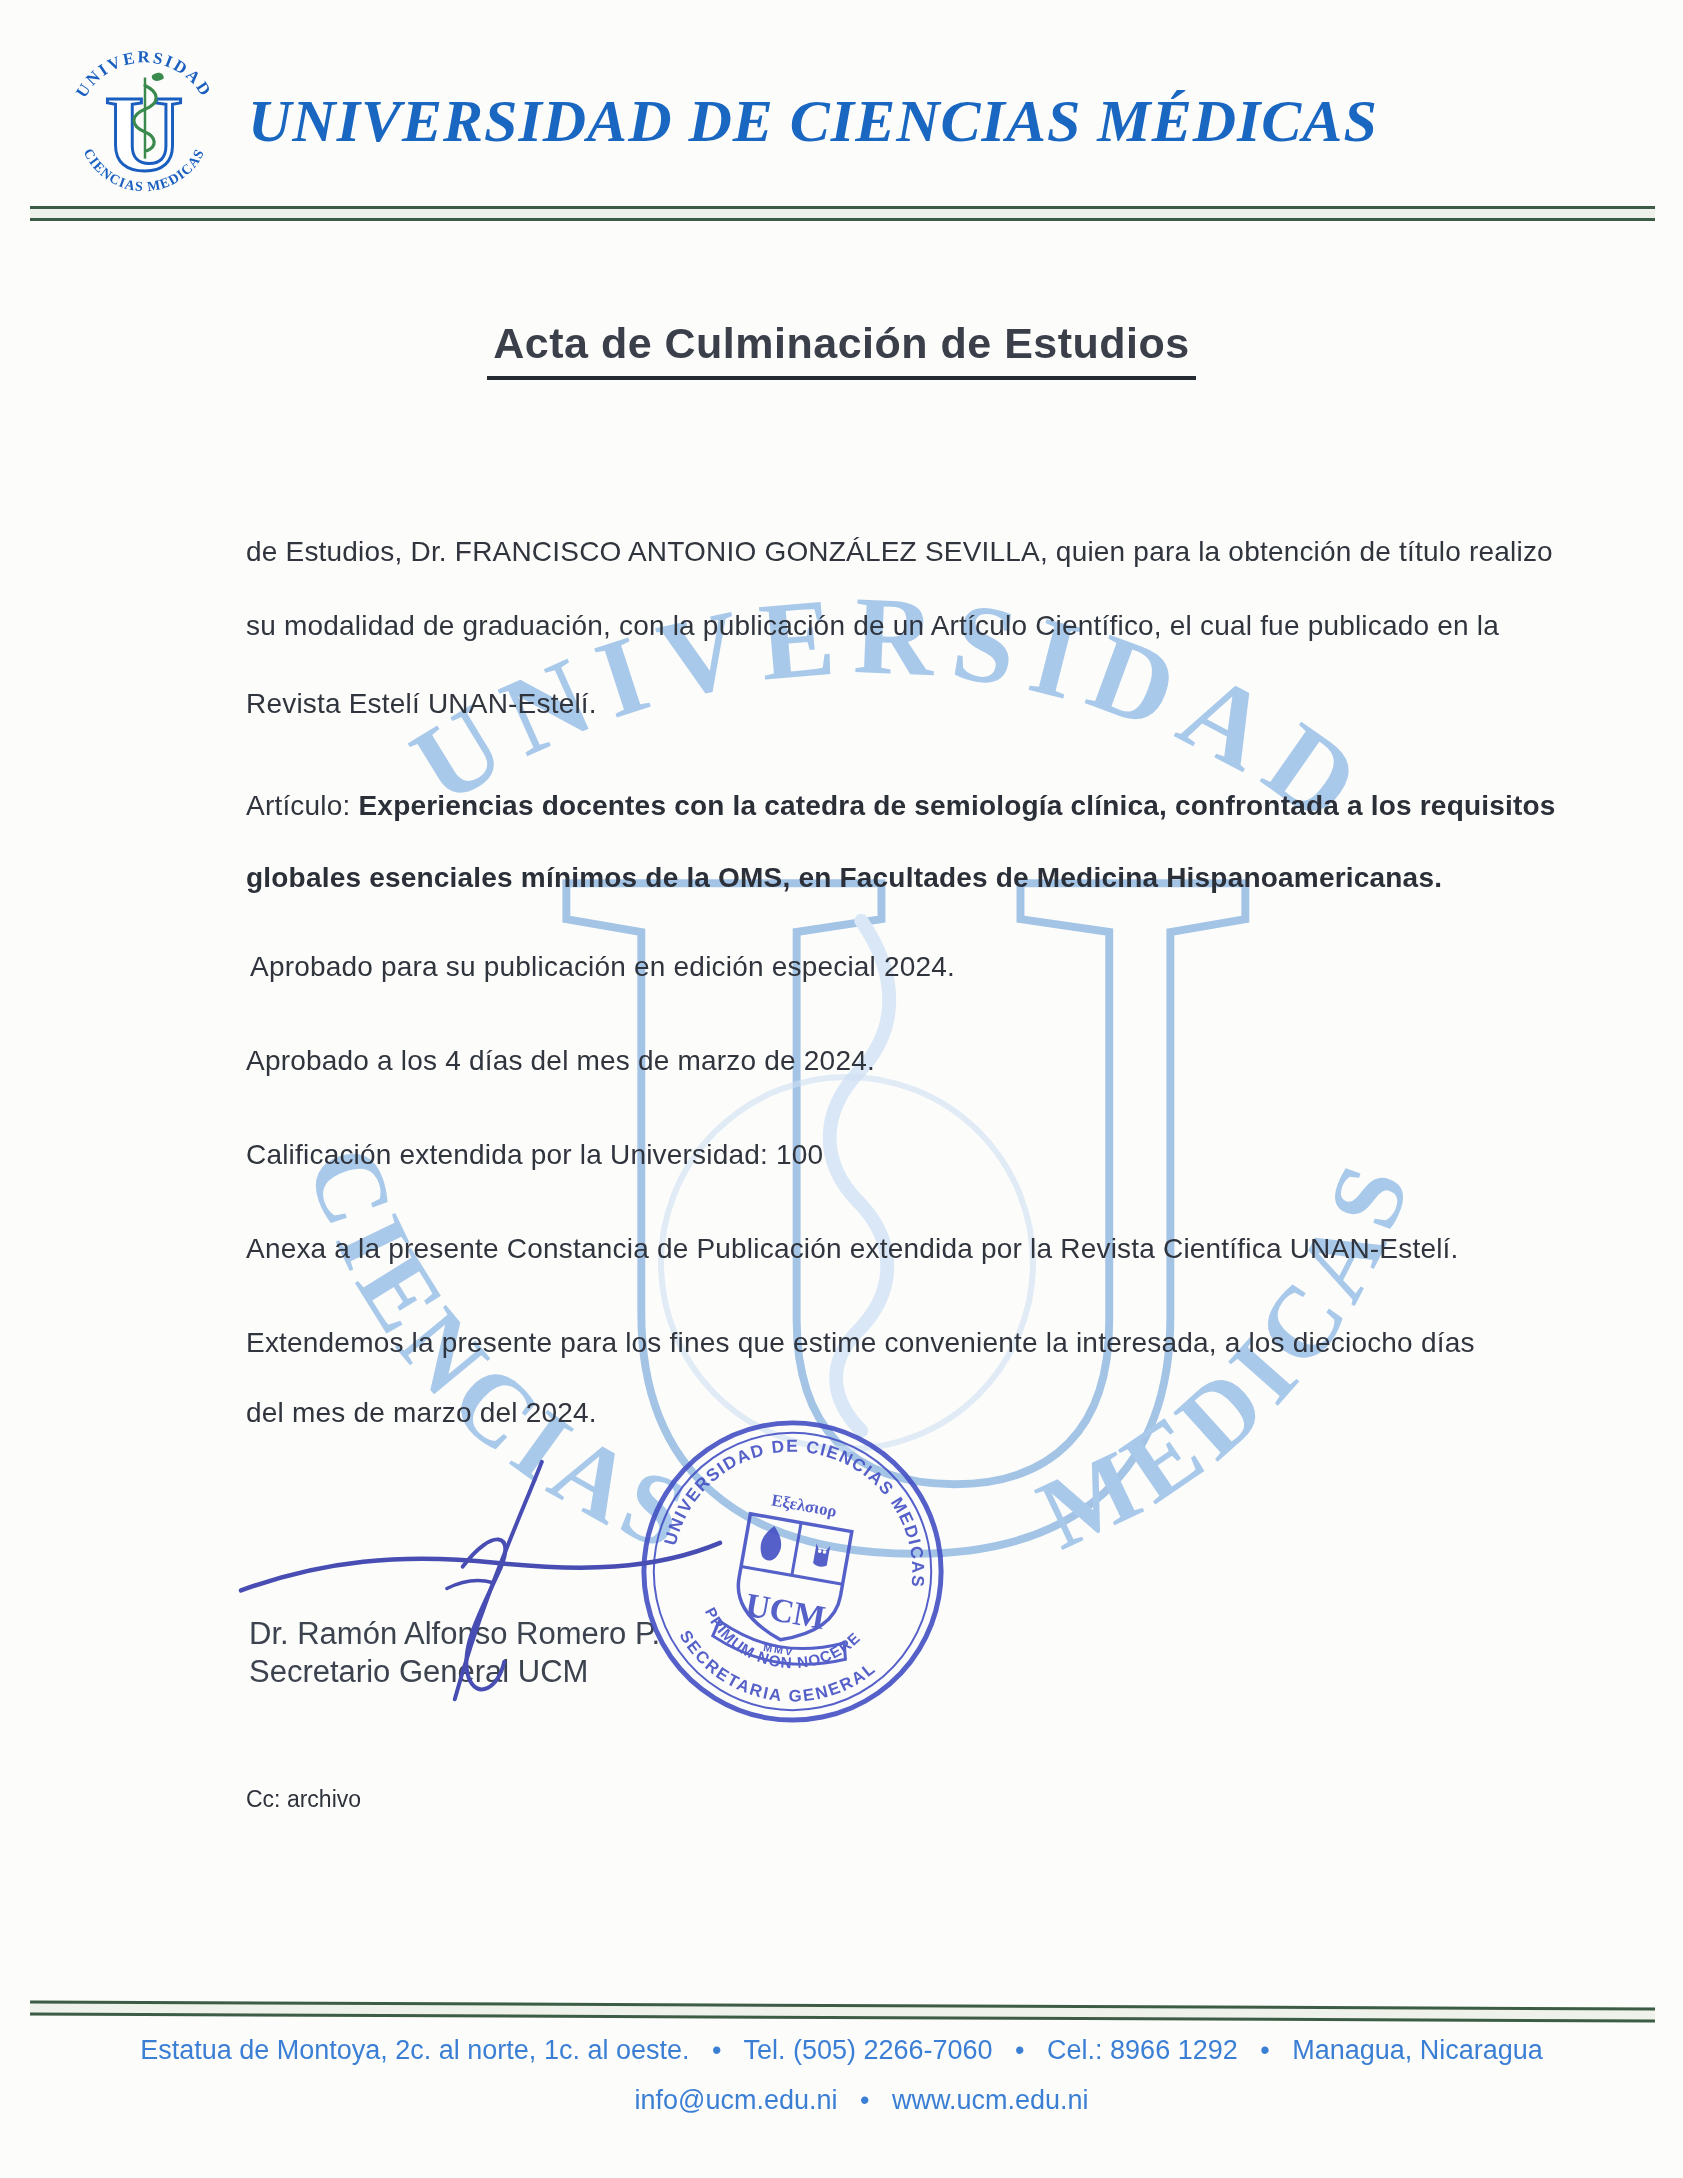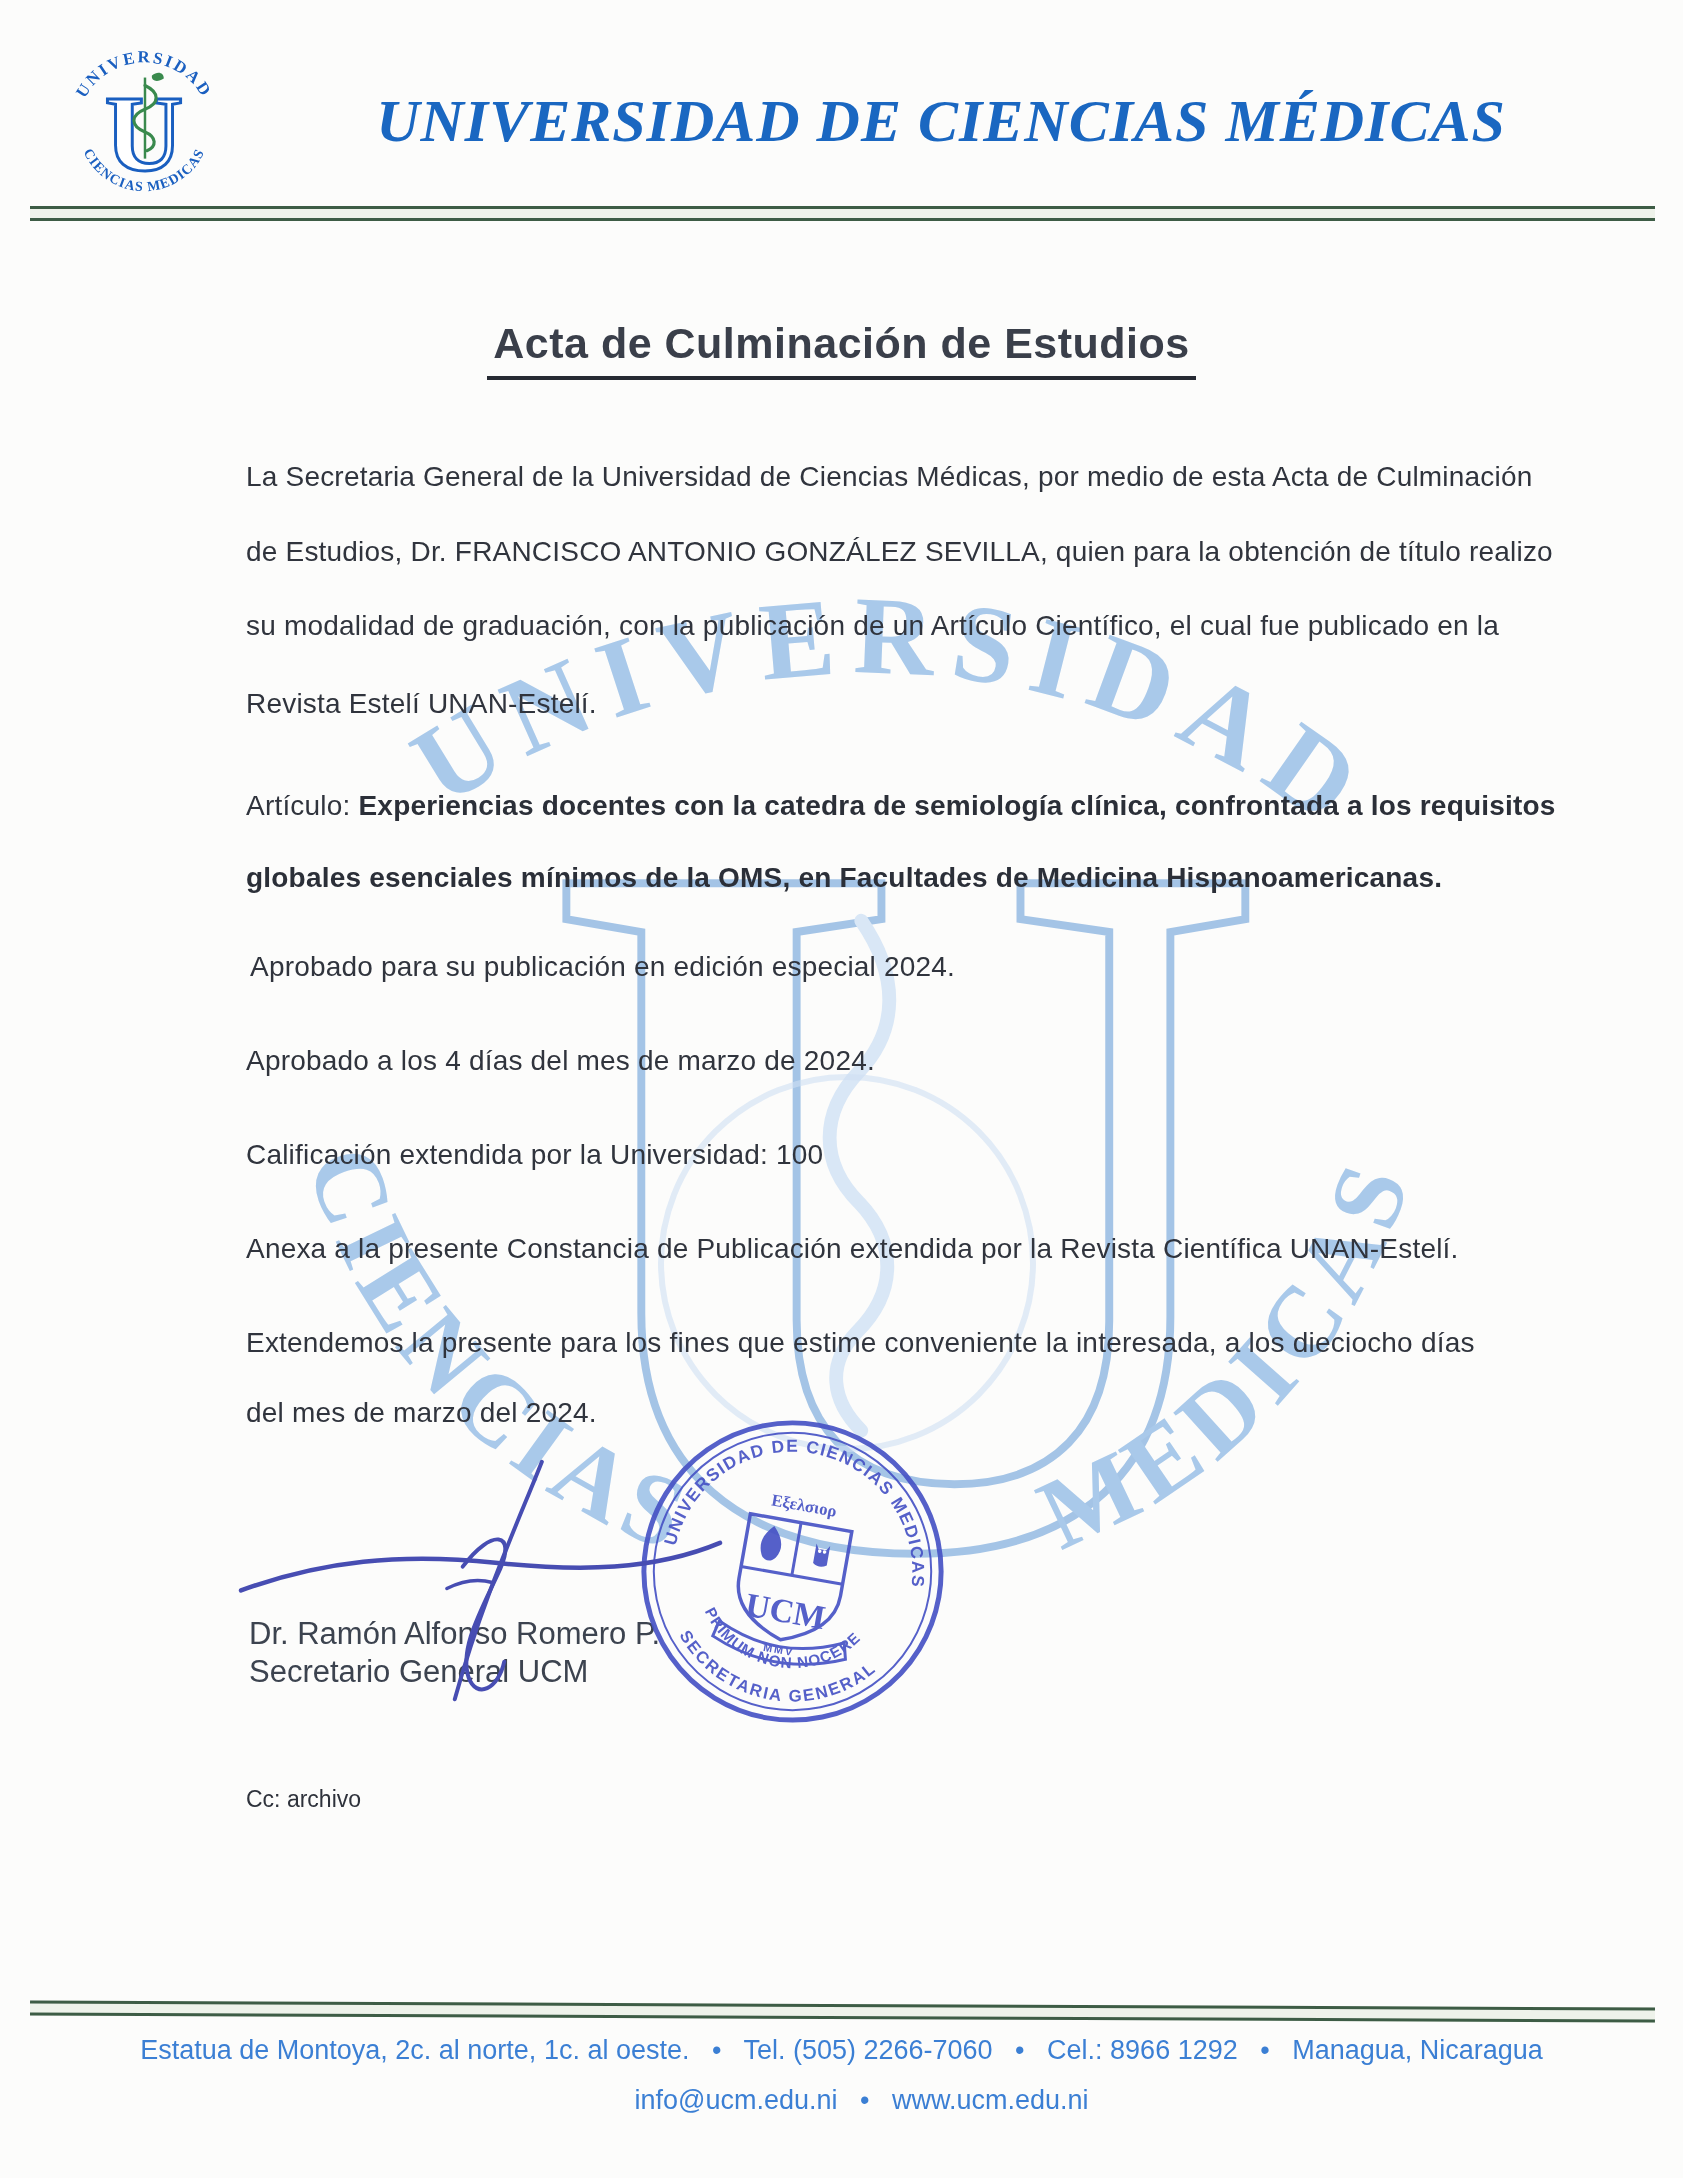--- a/index.html
+++ b/index.html
@@ -19,21 +19,21 @@
   
   .logo{
     position:absolute;left:55px;top:38px;width:178px;height:178px;z-index:5;
   }
   .university-name{
     position:absolute;left:248px;top:87px;width:1386px;
     z-index:5;
     font-family:"Liberation Serif", serif;
     font-style:italic;font-weight:bold;
     font-size:60px;letter-spacing:1px;
-    color:#1a67c1;text-align:center;margin:0;
+    color:#1a67c1;margin:0;
     white-space:nowrap;
   }
   .rule{
     position:absolute;left:30px;right:28px;height:9px;z-index:5;
     border-top:3px solid #3d5c45;border-bottom:3px solid #3d5c45;
     background:#eef2ea;
   }
   .rule-top{top:206px;}
   .rule-bottom{top:2004px;transform:rotate(0.25deg);}
   
@@ -133,21 +133,20 @@
   </svg>
 
   <h1 class="university-name">UNIVERSIDAD DE CIENCIAS MÉDICAS</h1>
 
   <div class="rule rule-top"></div>
 
   <div class="doc-title-wrap">
     <span class="doc-title">Acta de Culminación de Estudios</span>
   </div>
 
-  <div class="line" style="top:461px">La Secretaria General de la Universidad de Ciencias Médicas, por medio de esta Acta de Culminación</div>
   <div class="line" style="top:610px">su modalidad de graduación, con la publicación de un Artículo Científico, el cual fue publicado en la</div>
   <div class="line" style="top:536px">de Estudios, Dr. FRANCISCO ANTONIO GONZÁLEZ SEVILLA, quien para la obtención de título realizo</div>
   <div class="line" style="top:688px">Revista Estelí UNAN-Estelí.</div>
 
   <div class="line" style="top:790px"><span>Artículo: </span><b>Experiencias docentes con la catedra de semiología clínica, confrontada a los requisitos</b></div>
   <div class="line" style="top:862px"><b>globales esenciales mínimos de la OMS, en Facultades de Medicina Hispanoamericanas.</b></div>
 
   <div class="line" style="top:951px;left:250px">Aprobado para su publicación en edición especial 2024.</div>
   <div class="line" style="top:1045px">Aprobado a los 4 días del mes de marzo de 2024.</div>
   <div class="line" style="top:1139px">Calificación extendida por la Universidad: 100</div>

